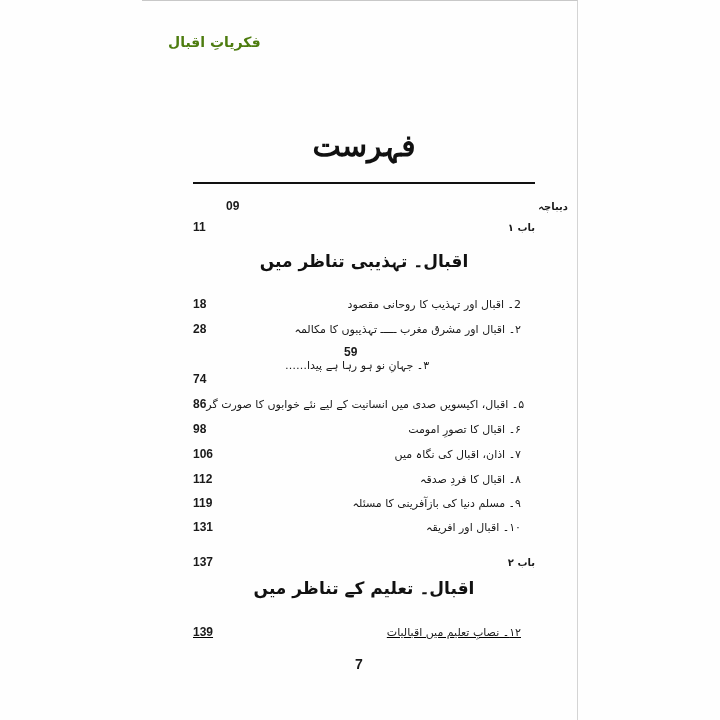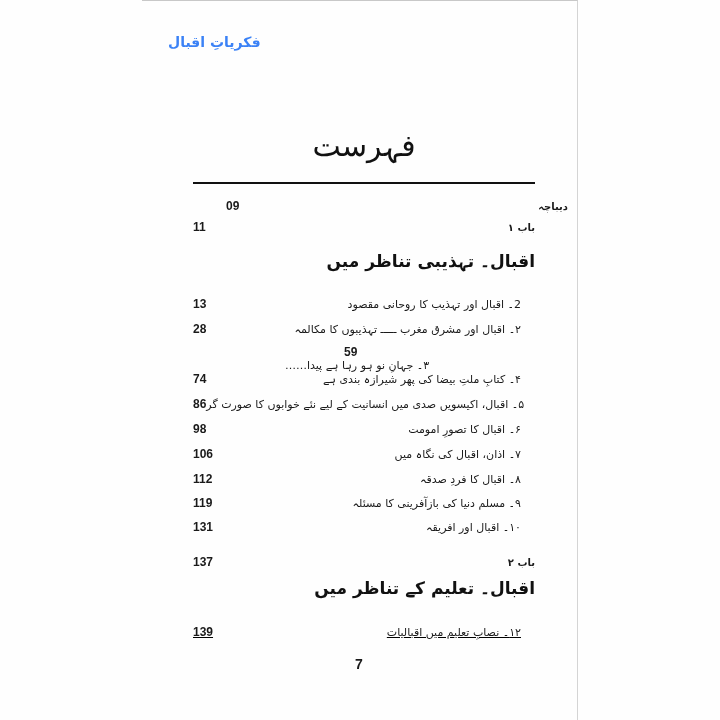--- a/index.html
+++ b/index.html
@@ -21,32 +21,32 @@
       border-right: 1px solid #d4d4d4;
       box-sizing: border-box;
     }
     .running-header {
       position: absolute;
       left: 168px;
       top: 34px;
       font-family: "DejaVu Sans", sans-serif;
       font-size: 14px;
       font-weight: bold;
-      color: #3b82f6;
+      color: #4d7c0f;
       direction: rtl;
     }
     .title {
       position: absolute;
       left: 193px;
       width: 342px;
       top: 128px;
       text-align: center;
       font-family: "DejaVu Serif", serif;
       font-size: 30px;
-      font-weight: normal;
+      font-weight: bold;
       color: #111;
       direction: rtl;
     }
     .rule {
       position: absolute;
       left: 193px;
       top: 182px;
       width: 342px;
       height: 2px;
       background: #111;
@@ -81,20 +81,21 @@
       font-size: 10px;
       font-weight: bold;
     }
     .entry.sub {
       padding-right: 14px;
     }
     .section-heading {
       position: absolute;
       left: 193px;
       width: 342px;
+      text-align: center;
       font-family: "DejaVu Sans", sans-serif;
       font-size: 17px;
       font-weight: bold;
       color: #111;
       direction: rtl;
     }
     .folio {
       position: absolute;
       left: 355px;
       top: 656px;
@@ -119,34 +120,33 @@
   <span class="entry label">دیباچہ</span>
 </div>
 <div class="row" style="top:218px;">
   <span class="pg">11</span>
   <span class="entry label">باب ۱</span>
 </div>
 
 <div class="section-heading" style="top:251px;">اقبال۔ تہذیبی تناظر میں</div>
 
 <div class="row" style="top:295px;">
-  <span class="pg">13</span>
+  <span class="pg">18</span>
   <span class="entry sub">2۔ اقبال اور تہذیب کا روحانی مقصود</span>
 </div>
 <div class="row" style="top:320px;gap:8px;">
   <span class="pg">28</span>
   <span class="entry sub">۲۔ اقبال اور مشرق مغرب ـــــ تہذیبوں کا مکالمہ</span>
 </div>
 <div class="row" style="top:345px;flex-direction:column;">
   <span class="pg">59</span>
   <span class="entry sub">۳۔ جہانِ نو ہو رہا ہے پیدا……</span>
 </div>
 <div class="row" style="top:370px;">
   <span class="pg">74</span>
-  <span class="entry sub">۴۔ کتابِ ملتِ بیضا کی پھر شیرازہ بندی ہے</span>
 </div>
 <div class="row" style="top:395px;">
   <span class="pg">86</span>
   <span class="entry sub">۵۔ اقبال، اکیسویں صدی میں انسانیت کے لیے نئے خوابوں کا صورت گر</span>
 </div>
 <div class="row" style="top:420px;">
   <span class="pg">98</span>
   <span class="entry sub">۶۔ اقبال کا تصورِ امومت</span>
 </div>
 <div class="row" style="top:445px;">

